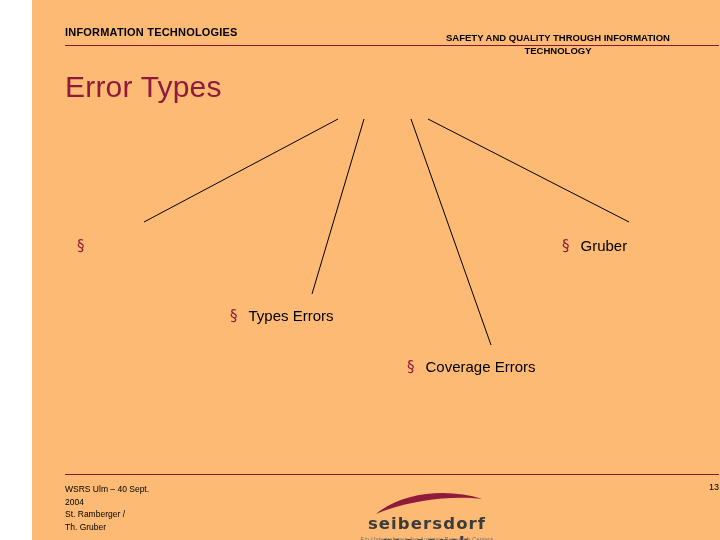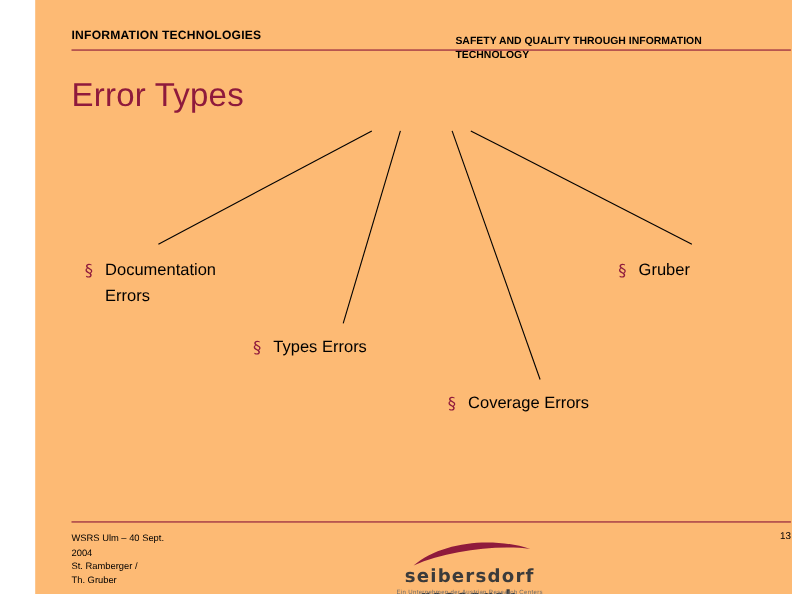--- a/index.html
+++ b/index.html
@@ -33,21 +33,21 @@
     font-weight: bold;
     color: #000000;
     letter-spacing: 0.2px;
     white-space: nowrap;
   }
   .header-right {
     position: absolute;
     left: 382px;
     top: 31px;
     width: 288px;
-    text-align: left;
+    text-align: center;
     font-size: 9.5px;
     font-weight: bold;
     color: #000000;
     line-height: 13px;
   }
   .header-rule {
     position: absolute;
     left: 33px;
     top: 45px;
     width: 654px;
@@ -184,21 +184,20 @@
 
   <svg class="connectors" viewBox="0 0 720 540" xmlns="http://www.w3.org/2000/svg">
     <line x1="306" y1="119" x2="112" y2="222" stroke="#000000" stroke-width="1"></line>
     <line x1="332" y1="119" x2="280" y2="294" stroke="#000000" stroke-width="1"></line>
     <line x1="379" y1="119" x2="459" y2="345" stroke="#000000" stroke-width="1"></line>
     <line x1="396" y1="119" x2="597" y2="222" stroke="#000000" stroke-width="1"></line>
   </svg>
 
   <div class="node" id="node-documentation">
     <span class="bullet">§</span>
-    <span class="node-label">Documentation Errors</span>
   </div>
 
   <div class="node" id="node-coding">
     <span class="bullet">§</span>
     <span class="node-label">Types Errors</span>
   </div>
 
   <div class="node" id="node-coverage">
     <span class="bullet">§</span>
     <span class="node-label">Coverage Errors</span>

